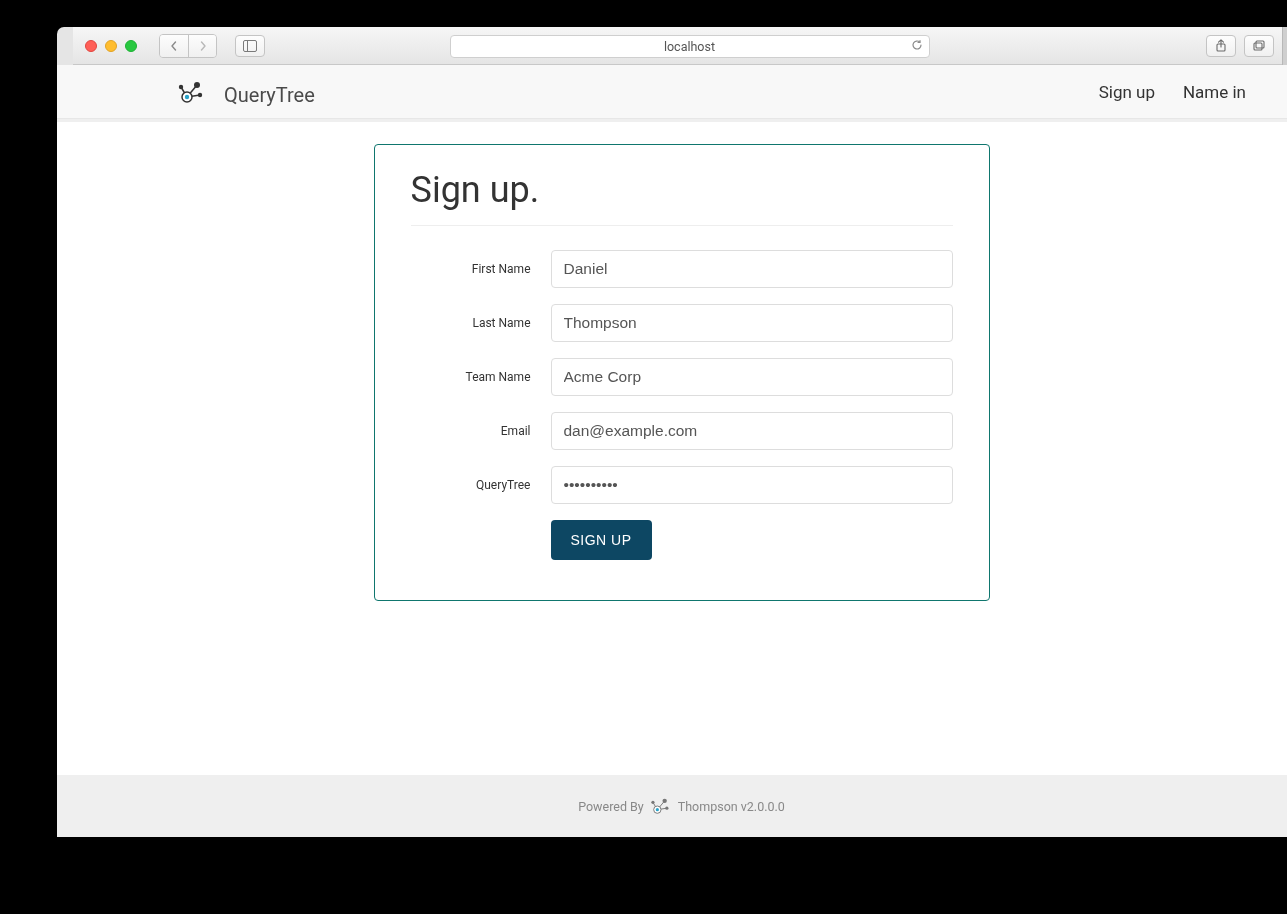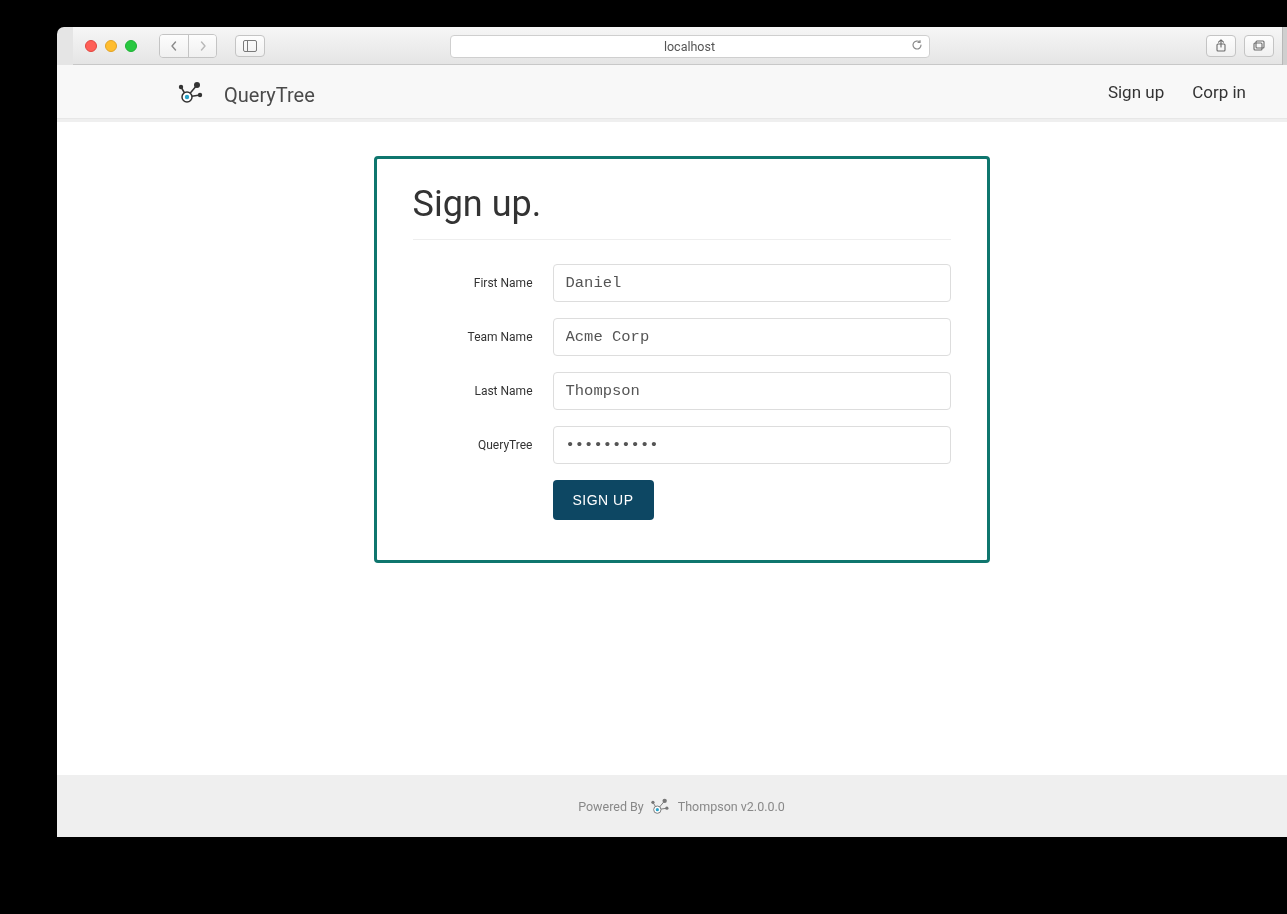--- a/index.html
+++ b/index.html
@@ -109,45 +109,43 @@
   .nav-links { margin-left:auto; display:flex; gap:28px; padding-right:40px; }
   .nav-link { color:#333; font-size:17px; text-decoration:none; }
 
   .content {
     flex:1; background:#fff; border-top:3px solid #efefef;
     display:flex; justify-content:center; padding-top:22px;
   }
 
   .panel {
     width: 616px;
-    border:3px solid #0f766e;
+    border:1px solid #0f766e;
     border-radius:4px;
     padding: 24px 36px 40px 36px;
     background:#fff;
     height: fit-content;
-    margin-top: 12px;
   }
   .panel h1 {
     font-weight:400; font-size:36px; color:#333;
     margin-bottom: 14px;
   }
   .panel hr { border:none; border-top:1px solid #eee; margin-bottom: 24px; }
 
   .form-row { display:flex; align-items:center; margin-bottom: 16px; }
   .form-label { width: 140px; text-align:right; padding-right:20px; color:#333; font-size:12px; }
   .form-input {
     flex:1;
     height:38px;
     border:1px solid #ddd;
     border-radius:4px;
     padding: 0 12px;
     font-size:15.5px;
     color:#555;
     background:#fff;
-    font-family:Liberation Mono, monospace;
   }
 
   .submit-row { padding-left: 140px; margin-top: 14px; }
   .btn-primary {
     background:#0d4763;
     color:#fff;
     border:none;
     border-radius:4px;
     padding: 12px 20px;
     font-size:14px;
@@ -234,44 +232,48 @@
           <circle cx="10" cy="20" r="5" fill="#fff" stroke="#333" stroke-width="1.5"></circle>
           <circle cx="10" cy="20" r="2.2" fill="#2aa3c9"></circle>
           <circle cx="20" cy="8" r="3" fill="#333"></circle>
           <circle cx="23" cy="18" r="2.2" fill="#333"></circle>
           <circle cx="4" cy="10" r="2.2" fill="#333"></circle>
         </svg>
         <span>QueryTree</span>
       </div>
       <div class="nav-links">
         <a class="nav-link">Sign up</a>
-        <a class="nav-link">Corp in</a>
+        <a class="nav-link">Name in</a>
       </div>
     </div>
 
     <div class="content">
       <div class="panel">
         <h1>Sign up.</h1>
         <hr>
 
         <div class="form-row">
           <div class="form-label">First Name</div>
           <input class="form-input" type="text" value="Daniel" style="">
         </div>
 
         <div class="form-row">
+          <div class="form-label">Last Name</div>
+          <input class="form-input" type="text" value="Thompson" style="">
+        </div>
+
+        <div class="form-row">
           <div class="form-label">Team Name</div>
           <input class="form-input" type="text" value="Acme Corp" style="">
         </div>
 
         <div class="form-row">
-          <div class="form-label">Last Name</div>
-          <input class="form-input" type="text" value="Thompson" style="">
-        </div>
-
+          <div class="form-label">Email</div>
+          <input class="form-input" type="text" value="dan@example.com" style="">
+        </div>
 
         <div class="form-row">
           <div class="form-label">QueryTree</div>
           <input class="form-input" type="password" value="••••••••••" style="">
         </div>
 
         <div class="submit-row">
           <button class="btn-primary">SIGN UP</button>
         </div>
       </div>

